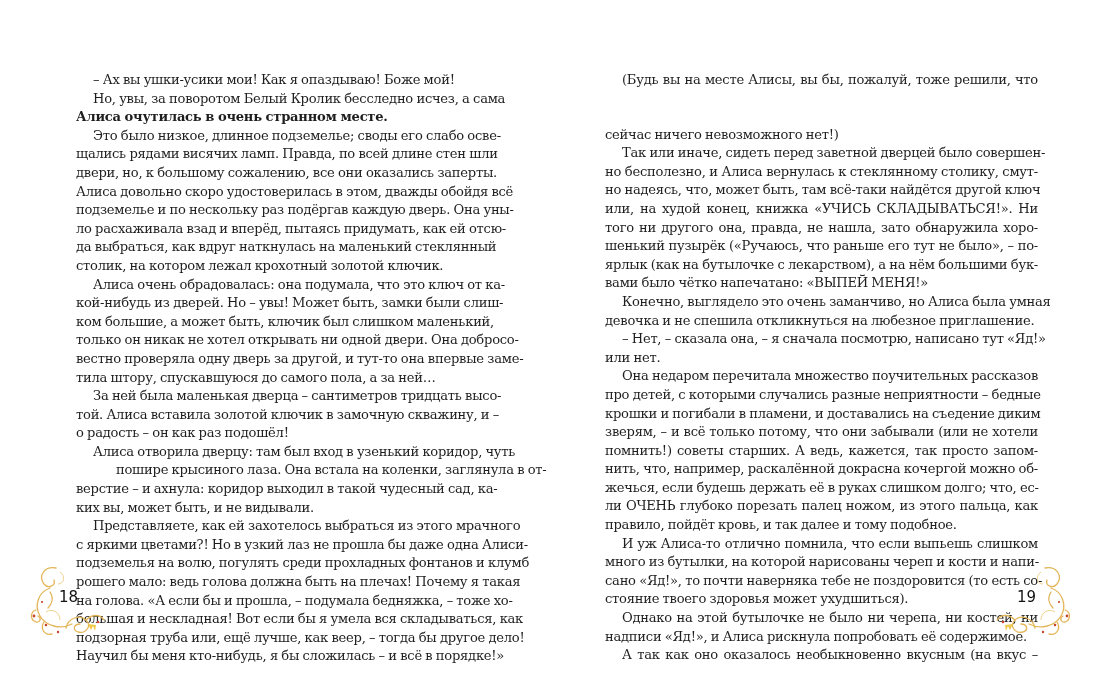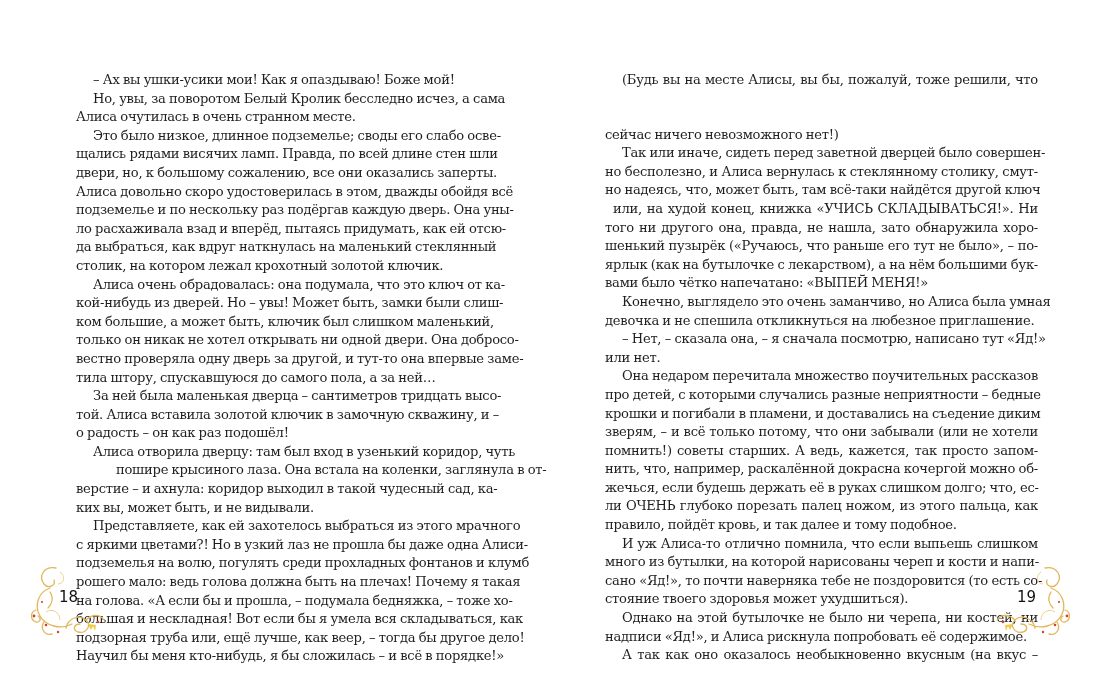--- a/index.html
+++ b/index.html
@@ -31,21 +31,21 @@
 </head>
 <body>
 
 <div class="spread">
   <div class="page page-left" id="left-page">
       <div class="para">
         <span class="line last" style="text-indent: 17px;">– Ах вы ушки-усики мои! Как я опаздываю! Боже мой!</span>
       </div>
       <div class="para">
         <span class="line" style="text-indent: 17px;">Но, увы, за поворотом Белый Кролик бесследно исчез, а сама</span>
-        <span class="line last" style="text-indent: 0px;">Алиса очутилась в очень странном месте.</span>
+        <span class="line last" style="text-indent: 0px; font-weight: bold;">Алиса очутилась в очень странном месте.</span>
       </div>
       <div class="para">
         <span class="line" style="text-indent: 17px;">Это было низкое, длинное подземелье; своды его слабо осве-</span>
         <span class="line" style="text-indent: 0px;">щались рядами висячих ламп. Правда, по всей длине стен шли</span>
         <span class="line" style="text-indent: 0px;">двери, но, к большому сожалению, все они оказались заперты.</span>
         <span class="line" style="text-indent: 0px;">Алиса довольно скоро удостоверилась в этом, дважды обойдя всё</span>
         <span class="line" style="text-indent: 0px;">подземелье и по нескольку раз подёргав каждую дверь. Она уны-</span>
         <span class="line" style="text-indent: 0px;">ло расхаживала взад и вперёд, пытаясь придумать, как ей отсю-</span>
         <span class="line" style="text-indent: 0px;">да выбраться, как вдруг наткнулась на маленький стеклянный</span>
         <span class="line last" style="text-indent: 0px;">столик, на котором лежал крохотный золотой ключик.</span>
@@ -82,21 +82,21 @@
     </div>
   <div class="page page-right" id="right-page">
       <div class="para">
         <span class="line" style="text-indent: 17px;">(Будь вы на месте Алисы, вы бы, пожалуй, тоже решили, что</span>
         <span class="line last" style="text-indent: 0px; margin-top: 36px;">сейчас ничего невозможного нет!)</span>
       </div>
       <div class="para">
         <span class="line" style="text-indent: 17px;">Так или иначе, сидеть перед заветной дверцей было совершен-</span>
         <span class="line" style="text-indent: 0px;">но бесполезно, и Алиса вернулась к стеклянному столику, смут-</span>
         <span class="line" style="text-indent: 0px;">но надеясь, что, может быть, там всё-таки найдётся другой ключ</span>
-        <span class="line" style="text-indent: 0px; margin-left: 8px;">или, на худой конец, книжка «УЧИСЬ СКЛАДЫВАТЬСЯ!». Ни</span>
+        <span class="line" style="text-indent: 0px;">или, на худой конец, книжка «УЧИСЬ СКЛАДЫВАТЬСЯ!». Ни</span>
         <span class="line" style="text-indent: 0px;">того ни другого она, правда, не нашла, зато обнаружила хоро-</span>
         <span class="line" style="text-indent: 0px;">шенький пузырёк («Ручаюсь, что раньше его тут не было», – по-</span>
         <span class="line" style="text-indent: 0px;">ярлык (как на бутылочке с лекарством), а на нём большими бук-</span>
         <span class="line last" style="text-indent: 0px;">вами было чётко напечатано: «ВЫПЕЙ МЕНЯ!»</span>
       </div>
       <div class="para">
         <span class="line" style="text-indent: 17px;">Конечно, выглядело это очень заманчиво, но Алиса была умная</span>
         <span class="line last" style="text-indent: 0px;">девочка и не спешила откликнуться на любезное приглашение.</span>
       </div>
       <div class="para">

